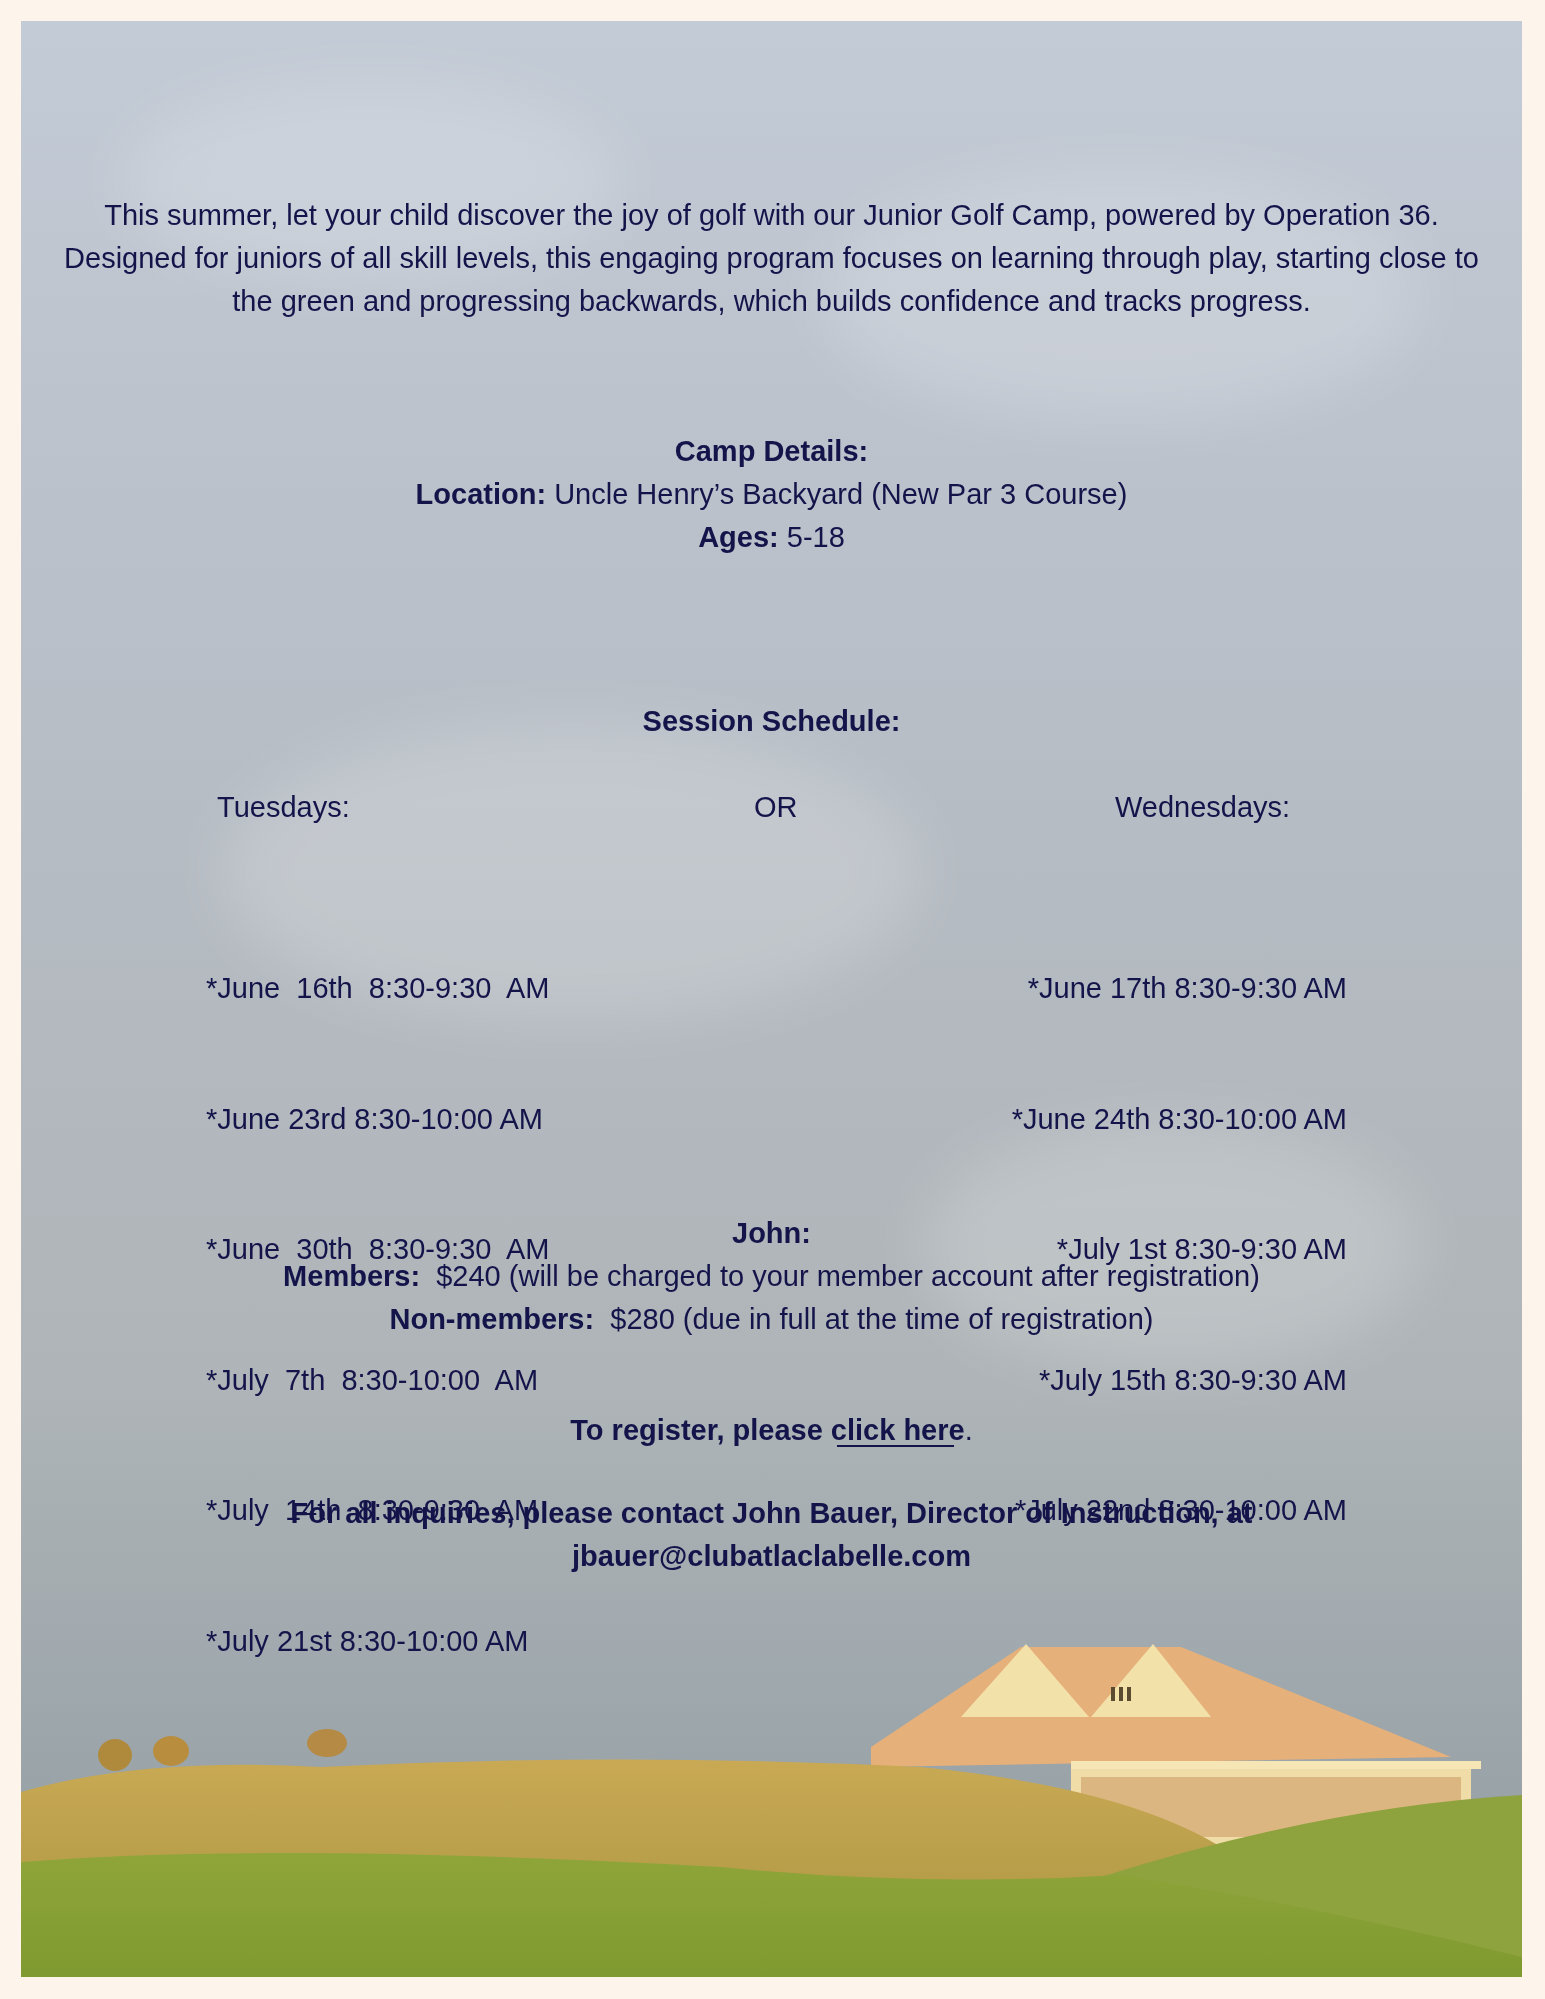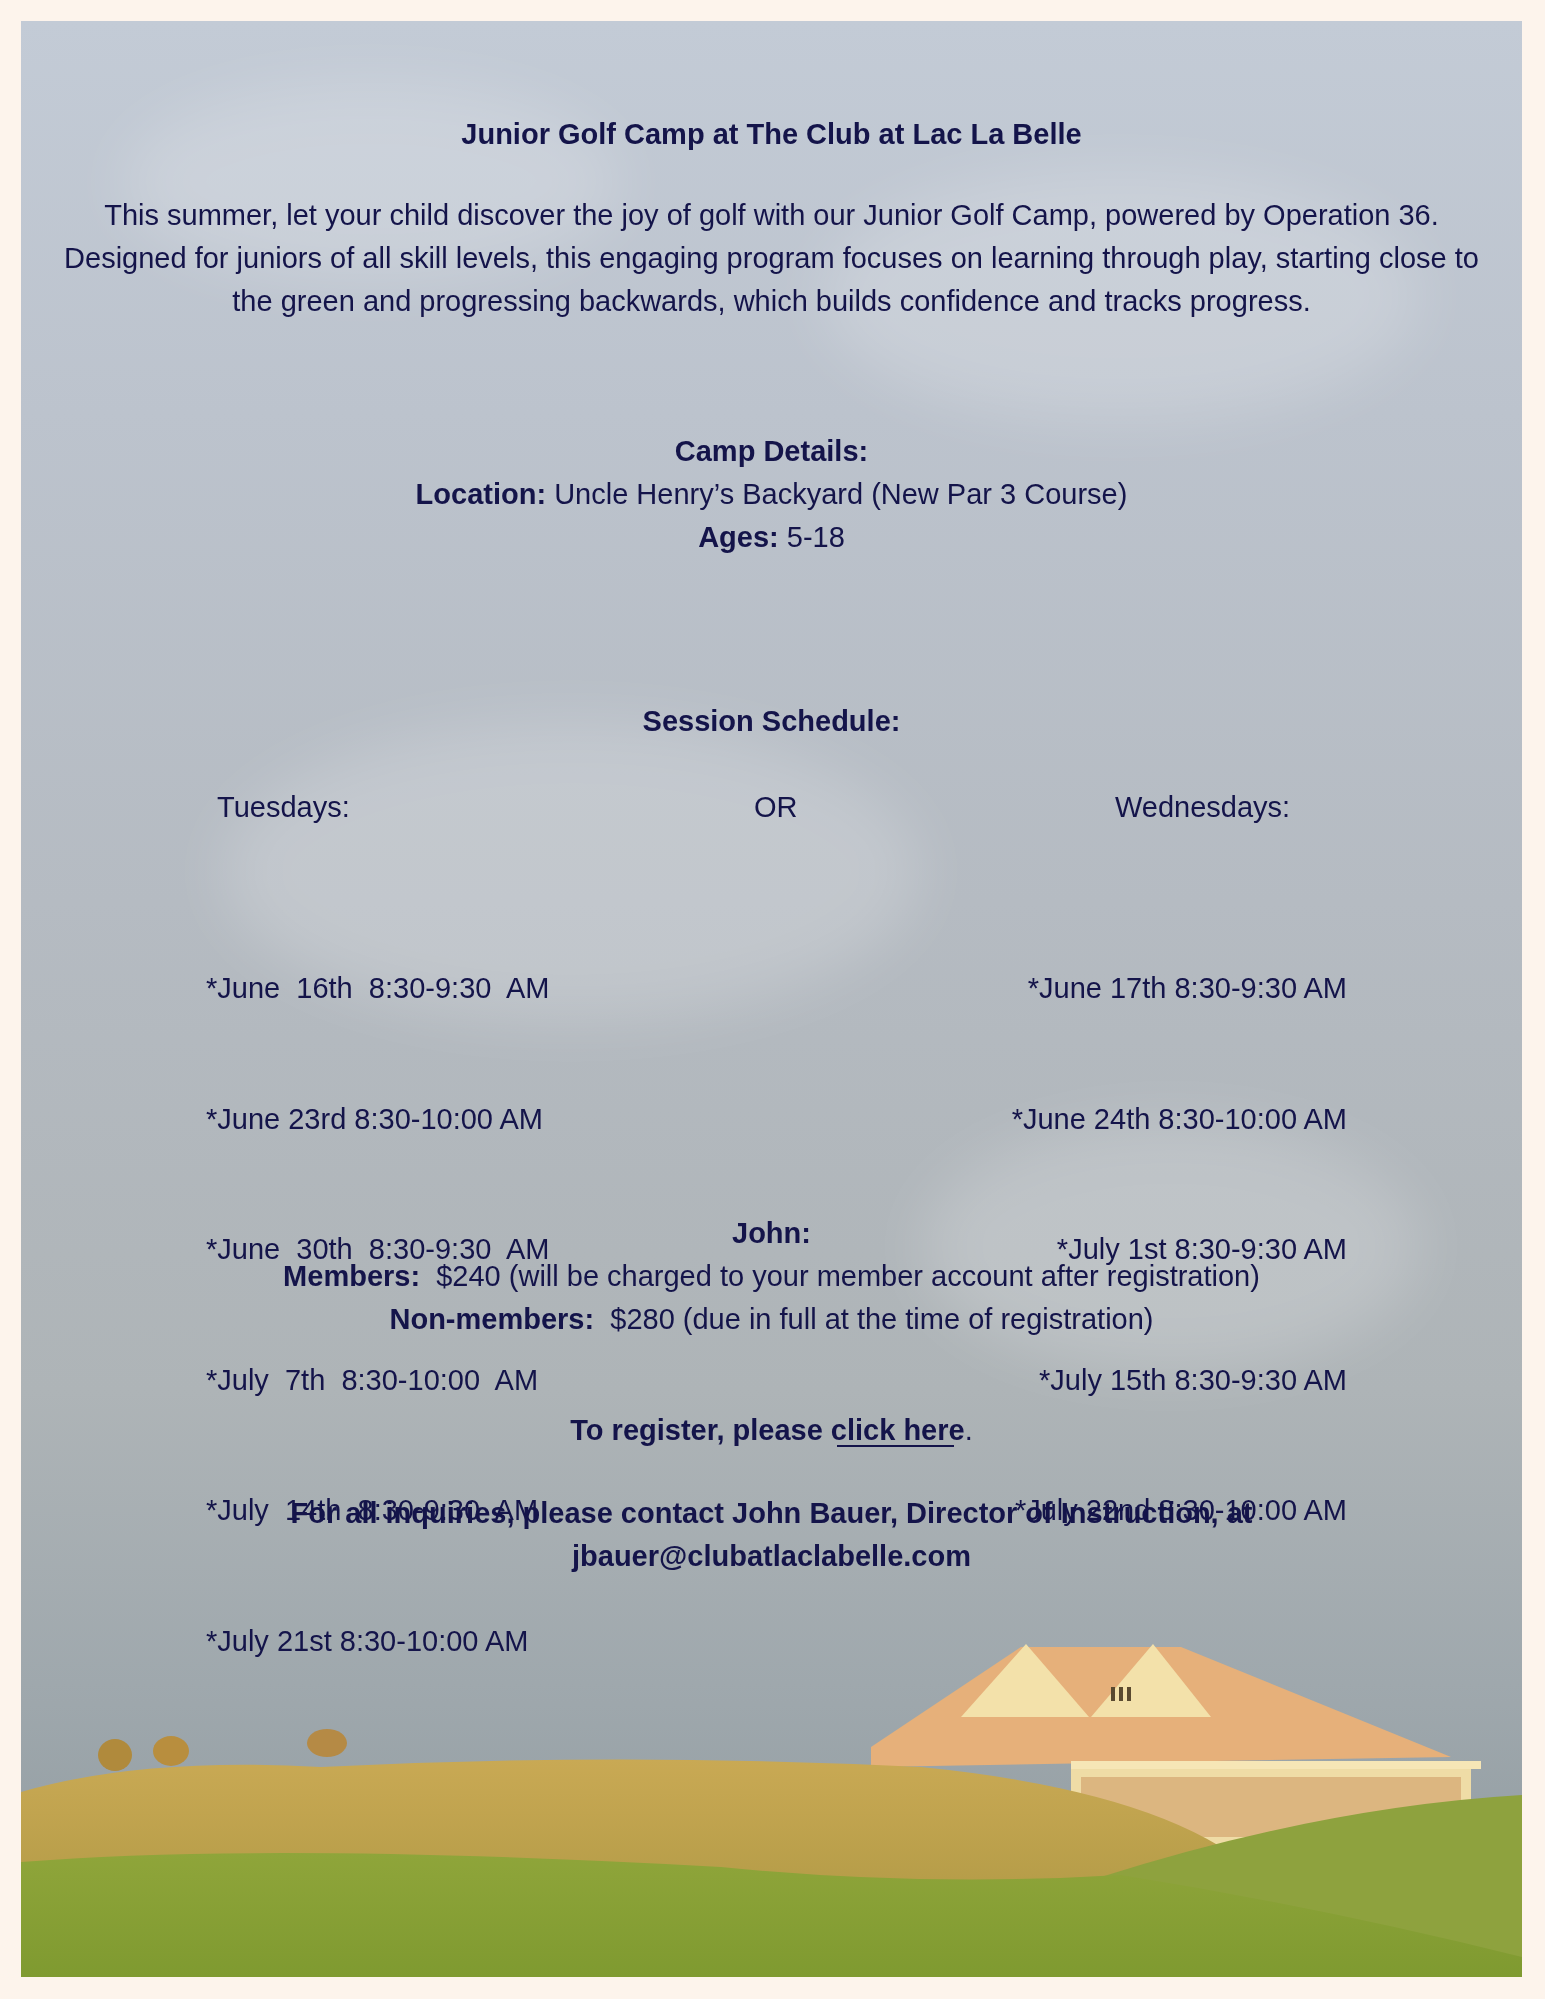--- a/index.html
+++ b/index.html
@@ -18,21 +18,20 @@
 </style>
 </head>
 <body>
 
 <div class="photo">
   <div class="cloud" style="left:100px;top:60px;width:500px;height:200px;"></div>
   <div class="cloud" style="left:800px;top:150px;width:600px;height:250px;"></div>
   <div class="cloud" style="left:200px;top:700px;width:700px;height:300px;"></div>
   <div class="cloud" style="left:900px;top:1100px;width:500px;height:250px;"></div>
 
-  <div class="text t1 b">Junior Golf Camp at The Club at Lac La Belle</div>
   <div class="intro">This summer, let your child discover the joy of golf with our Junior Golf Camp, powered by Operation 36.  Designed for juniors of all skill levels, this engaging program focuses on learning through play, starting close to the green and progressing backwards, which builds confidence and tracks progress.</div>
 
   <div class="text b" style="top:409px;">Camp Details:</div>
   <div class="text" style="top:452px;">
     <span class="b">Location:</span><span> Uncle Henry’s Backyard (New Par 3 Course)</span>
   </div>
   <div class="text" style="top:495px;">
     <span class="b">Ages:</span><span> 5-18</span>
   </div>
 

